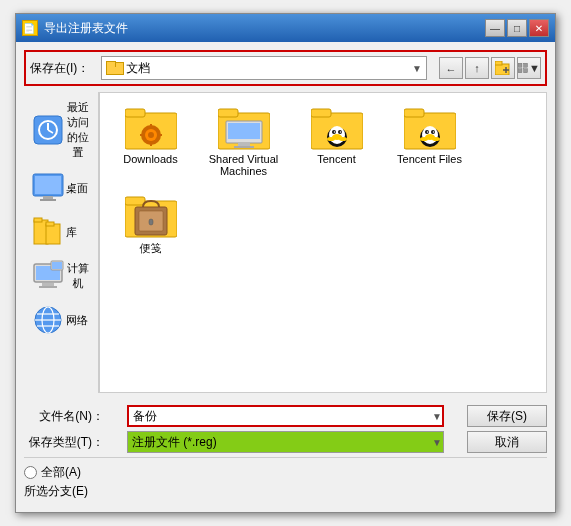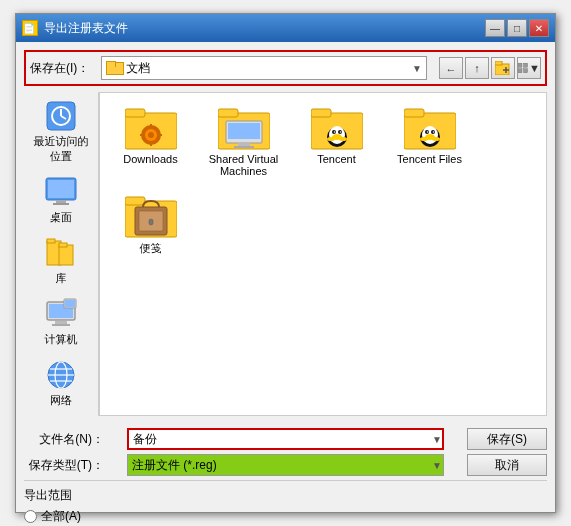--- a/index.html
+++ b/index.html
@@ -178,21 +178,20 @@
       display: flex;
       flex-direction: column;
       align-items: center;
       gap: 4px;
       padding: 4px 4px;
       border-right: 1px solid #ccc;
     }
 
     .sidebar-item {
       display: flex;
-      flex-direction: column;
       align-items: center;
       gap: 2px;
       cursor: pointer;
       padding: 4px;
       width: 66px;
     }
 
     .sidebar-icon {
       width: 32px;
       height: 32px;
@@ -568,21 +567,20 @@
         <div class="form-input-wrapper">
           <div class="form-select" style="display:flex;align-items:center;">
             <span>注册文件 (*.reg)</span>
           </div>
           <span class="combo-arrow">▼</span>
         </div>
         <button class="form-btn">取消</button>
       </div>
 
       <div class="export-section">
-        <div class="export-title">导出范围</div>
         <div class="radio-row">
           <input type="radio" name="export-range" id="export-all" style="">
           <label class="radio-label" for="export-all">全部(A)</label>
         </div>
         <div class="radio-row">
 
           <label class="radio-label" for="export-selected">所选分支(E)</label>
         </div>
 
       </div>

